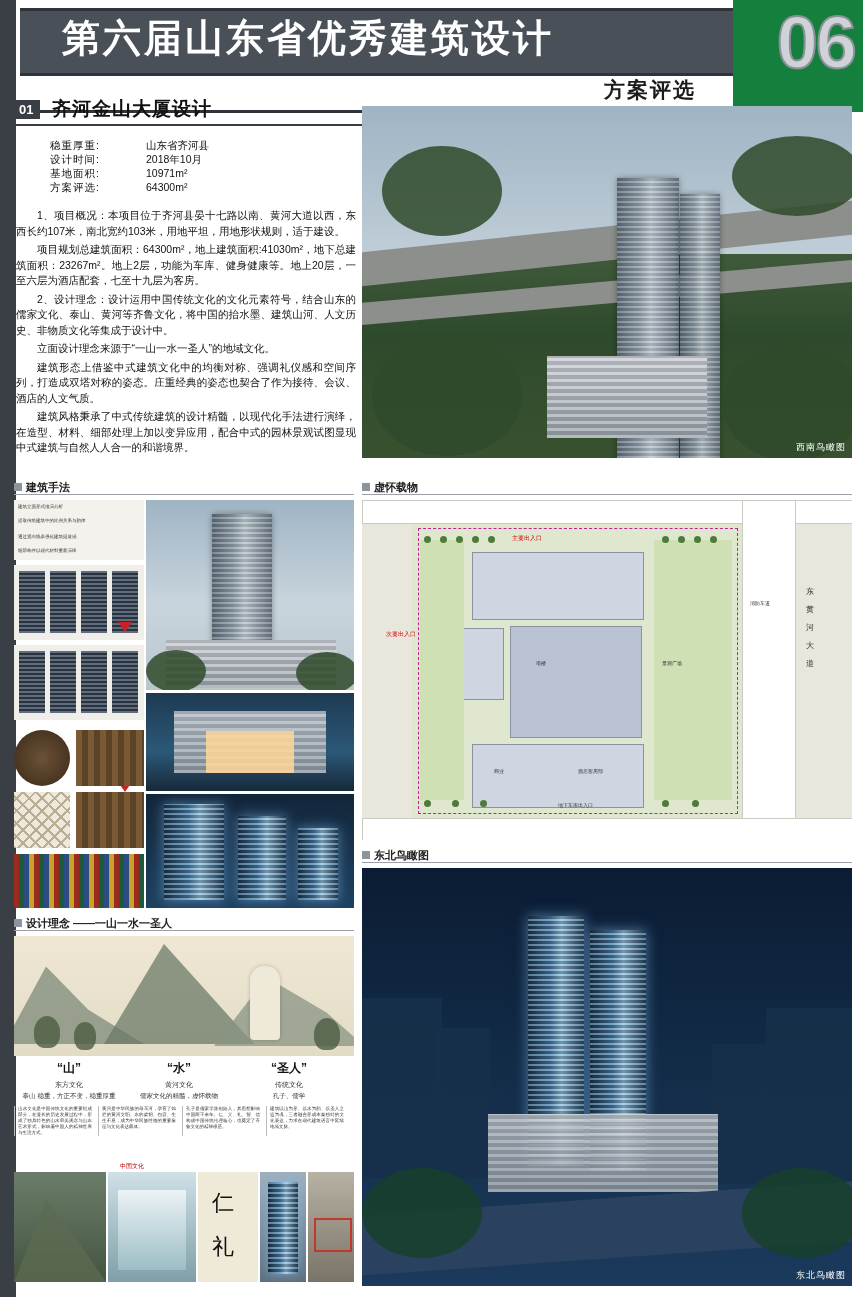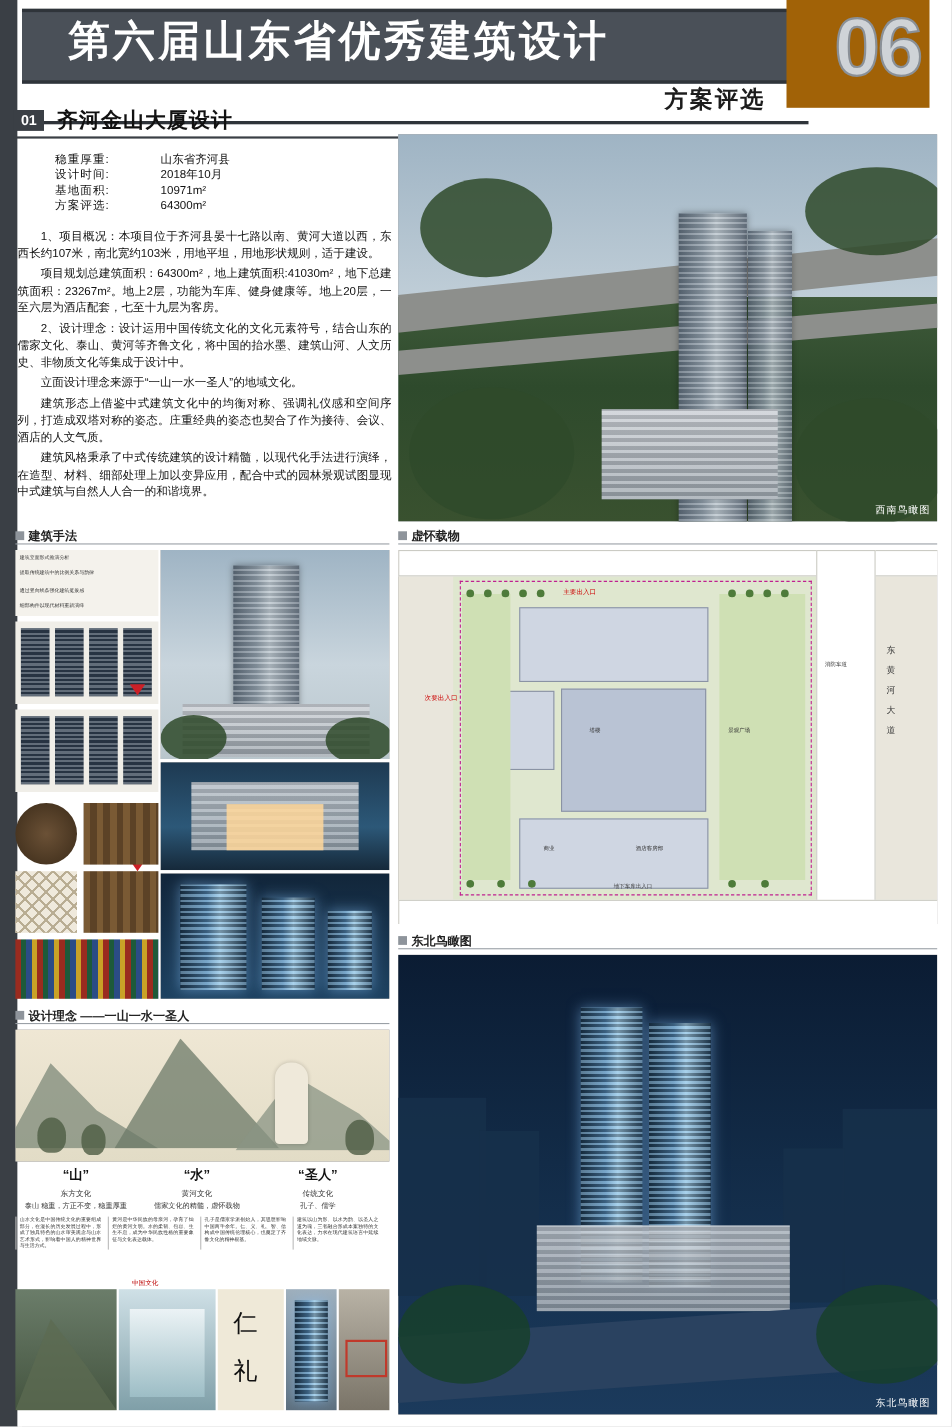--- a/index.html
+++ b/index.html
@@ -8,21 +8,21 @@
 
   
   .spine{position:absolute;left:0;top:0;width:16px;height:1297px;background:#3a3f45;}
   .spine-inner{position:absolute;left:16px;top:0;width:4px;height:1297px;background:#ffffff;}
 
   
   .header-bar{position:absolute;left:20px;top:8px;width:715px;height:62px;background:#4a5058;
     border-top:3px solid #2f343a;border-bottom:3px solid #2f343a;}
   .header-title{position:absolute;left:62px;top:14px;width:640px;height:48px;color:#ffffff;
     font-size:38px;font-weight:bold;letter-spacing:3px;line-height:48px;white-space:nowrap;}
-  .header-right{position:absolute;left:715px;top:0;width:130px;height:98px;background:#a16207;}
+  .header-right{position:absolute;left:733px;top:0;width:130px;height:112px;background:#15803d;}
   .header-num{position:absolute;right:8px;top:6px;font-size:74px;font-weight:bold;color:#cfd3d7;
     letter-spacing:-2px;line-height:74px;-webkit-text-stroke:2px #8a9097;}
   .subtitle{position:absolute;left:575px;top:76px;width:150px;height:28px;color:#1c1c1c;
     font-size:21px;font-weight:bold;letter-spacing:2px;text-align:center;}
   .hrule{position:absolute;left:20px;top:110px;width:715px;height:3px;background:#2f343a;}
 
   
   .proj-title-wrap{position:absolute;left:12px;top:96px;width:350px;height:26px;}
   .proj-num{display:inline-block;background:#3a3f45;color:#ffffff;font-size:13px;
     padding:2px 7px;vertical-align:middle;font-weight:bold;}
@@ -166,21 +166,21 @@
 
   <div class="bodytext">
     <p>1、项目概况：本项目位于齐河县晏十七路以南、黄河大道以西，东西长约107米，南北宽约103米，用地平坦，用地形状规则，适于建设。</p>
     <p>项目规划总建筑面积：64300m²，地上建筑面积:41030m²，地下总建筑面积：23267m²。地上2层，功能为车库、健身健康等。地上20层，一至六层为酒店配套，七至十九层为客房。</p>
     <p>2、设计理念：设计运用中国传统文化的文化元素符号，结合山东的儒家文化、泰山、黄河等齐鲁文化，将中国的抬水墨、建筑山河、人文历史、非物质文化等集成于设计中。</p>
     <p>立面设计理念来源于“一山一水一圣人”的地域文化。</p>
     <p>建筑形态上借鉴中式建筑文化中的均衡对称、强调礼仪感和空间序列，打造成双塔对称的姿态。庄重经典的姿态也契合了作为接待、会议、酒店的人文气质。</p>
     <p>建筑风格秉承了中式传统建筑的设计精髓，以现代化手法进行演绎，在造型、材料、细部处理上加以变异应用，配合中式的园林景观试图显现中式建筑与自然人人合一的和谐境界。</p>
   </div>
 
-  <div class="imgbox" style="left:362px;top:122px;width:490px;height:352px;">
+  <div class="imgbox" style="left:362px;top:106px;width:490px;height:352px;">
     <div class="sky1"></div>
     <div class="ground1"></div>
     <div class="road" style="left:-20px;top:120px;width:540px;height:34px;transform:rotate(-6deg);"></div>
     <div class="road" style="left:-20px;top:175px;width:540px;height:22px;transform:rotate(-5deg);"></div>
     <div class="tower" style="left:255px;top:72px;width:62px;height:300px;"></div>
     <div class="tower" style="left:318px;top:88px;width:40px;height:284px;opacity:.92;"></div>
     <div class="podium" style="left:185px;top:250px;width:160px;height:82px;"></div>
     <div class="treeblob" style="left:20px;top:40px;width:120px;height:90px;"></div>
     <div class="treeblob" style="left:370px;top:30px;width:130px;height:80px;"></div>
     <div class="treeblob" style="left:10px;top:230px;width:150px;height:120px;"></div>

